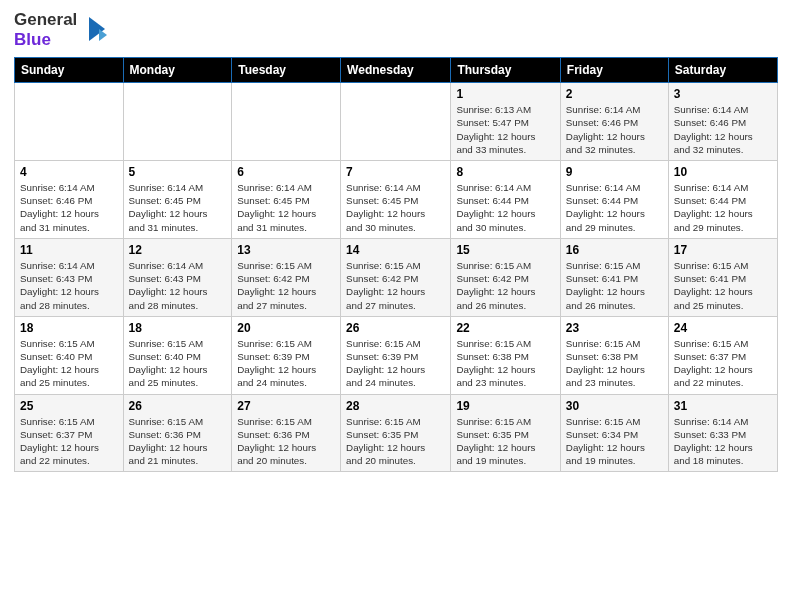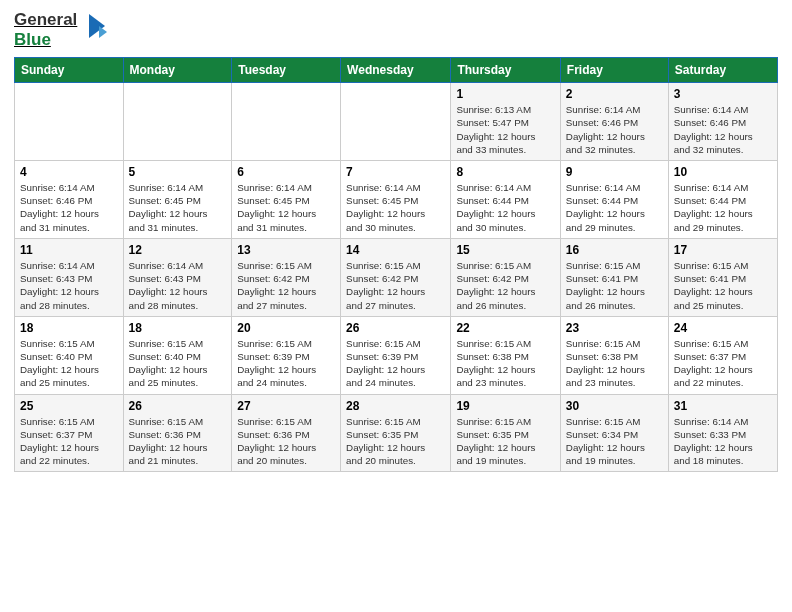--- a/index.html
+++ b/index.html
@@ -36,21 +36,21 @@
     .subtitle {
       font-size: 15px;
       color: #555;
     }
     table {
       width: 100%;
       border-collapse: collapse;
       font-size: 10.5px;
     }
     thead tr th {
-      background-color: #15803d;
+      background-color: #000000;
       color: #fff;
       text-align: left;
       padding: 5px 6px;
       font-size: 12px;
       font-weight: bold;
       border: 1px solid #1a6bb5;
     }
     tbody tr td {
       border: 1px solid #ccc;
       vertical-align: top;
@@ -80,24 +80,24 @@
       background: #fff !important;
     }
   </style>
 </head>
 <body>
 
 <div class="container">
   <div class="header">
     <div class="logo">
       <div>
-        <div style="display:flex;align-items:flex-start;text-decoration:underline;">
+        <div style="display:flex;align-items:flex-end;">
           <div>
             <div style="font-size:17px;font-weight:bold;color:#333;line-height:1.15;">General</div>
-            <div style="font-size:17px;font-weight:bold;color:#15803d;line-height:1.15;">Blue</div>
+            <div style="font-size:17px;font-weight:bold;color:#6d28d9;line-height:1.15;">Blue</div>
           </div>
           <div style="margin-left:4px;">
             <svg width="32" height="32" viewBox="0 0 32 32">
               <polygon points="8,28 24,16 8,4" fill="#1a6bb5"></polygon>
               <polygon points="18,28 26,22 18,16" fill="#4a9fd4"></polygon>
             </svg>
           </div>
         </div>
       </div>
     </div>

